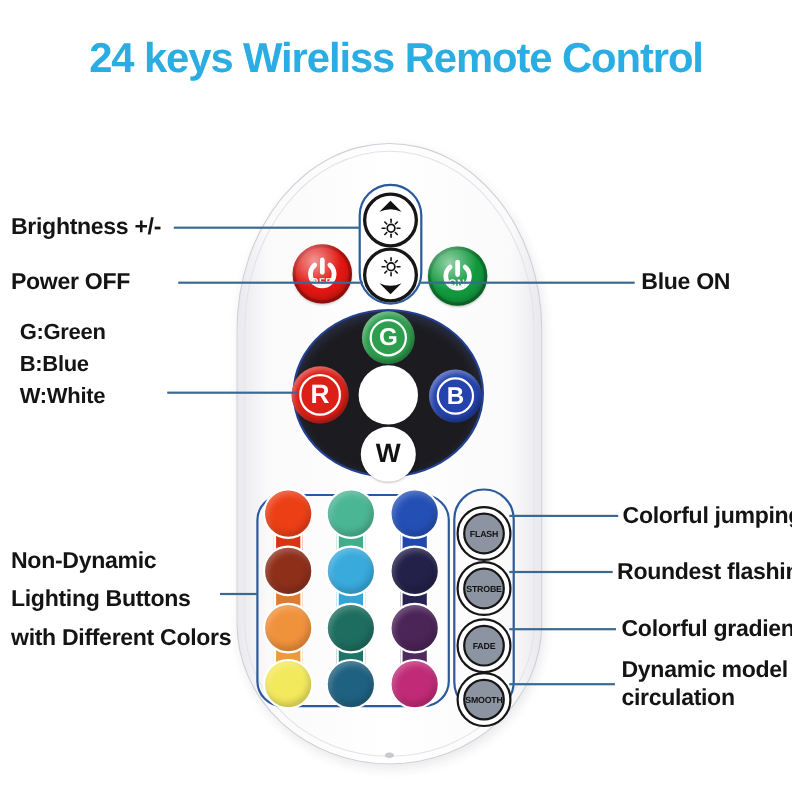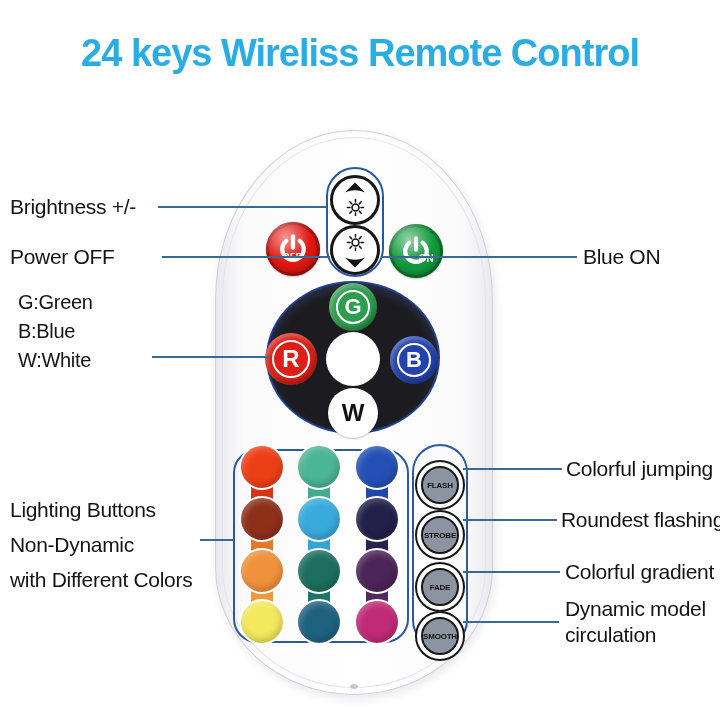--- a/index.html
+++ b/index.html
@@ -10,21 +10,21 @@
     font-family:"Liberation Sans", sans-serif;
     border-radius:15px;
   }
   
   .title {
     position:absolute; left:0; top:32px; width:720px;
     text-align:center; font-size:38px; font-weight:700; letter-spacing:-1px;
   }
   
   .lbl {
-    position:absolute; font-size:21px; font-weight:400; color:#141414;
+    position:absolute; font-size:21px; font-weight:700; color:#141414;
     letter-spacing:-0.3px; white-space:nowrap; line-height:1.2;
   }
   .lbl-block div { white-space:nowrap; }
   
   .ann-line { position:absolute; height:2px; z-index:2; }
   
   .remote {
     position:absolute; left:215px; top:130px; width:278px; height:565px;
     background:linear-gradient(90deg,#e9e9ee 0%,#fafafb 10%,#ffffff 50%,#fafafb 90%,#e9e9ee 100%);
     border:1px solid #cfd0d6;
@@ -56,21 +56,21 @@
   .power-btn { width:54px; height:54px; border-radius:50%;
     box-shadow:inset 0 0 0 3px rgba(0,0,0,0.18), inset -2px -4px 7px rgba(0,0,0,0.28), 0 1px 2px rgba(0,0,0,0.25);
     display:flex; align-items:center; justify-content:center; }
   .power-btn::before { content:""; position:absolute; inset:0; border-radius:50%;
     background:radial-gradient(circle at 36% 28%, rgba(255,255,255,0.55), rgba(255,255,255,0) 48%); }
   .btn-off { left:50px; top:91px; }
   .btn-on  { left:173px; top:93px; }
   .power-txt { position:absolute; left:50%; top:63%; transform:translate(-55%,-50%);
     color:#ffffff; font-size:9px; font-weight:700; letter-spacing:0.3px;
     text-shadow:0 0 2px rgba(120,0,0,0.4); }
-  .btn-on .power-txt { font-size:10px; text-shadow:0 0 2px rgba(0,80,0,0.4);margin-left:11px; }
+  .btn-on .power-txt { font-size:10px; text-shadow:0 0 2px rgba(0,80,0,0.4); }
   
   .pad-oval { left:50px; top:150px; width:174px; height:153px; border-radius:50%;
     background:#1c1c20; border:2px solid #23418f;
     box-shadow:inset 0 4px 10px rgba(90,110,200,0.25); }
   .pad-btn { border-radius:50%; display:flex; align-items:center; justify-content:center;
     color:#ffffff; font-weight:700; box-shadow:inset -2px -3px 5px rgba(0,0,0,0.3), inset 2px 3px 5px rgba(255,255,255,0.35); }
   .pad-ring { position:absolute; inset:7px; border:2.5px solid #ffffff; border-radius:50%; }
   .pad-g { left:113px; top:152px; width:48px; height:48px; font-size:22px; }
   .pad-r { left:49px;  top:202px; width:52px; height:52px; font-size:24px; }
   .pad-b { left:174px; top:205px; width:48px; height:48px; font-size:22px; }
@@ -100,22 +100,22 @@
   <div class="title" style="color: rgb(41, 173, 227);">24 keys Wireliss Remote Control</div>
 
   <div class="lbl" style="left:10px; top:194px;">Brightness +/-</div>
   <div class="lbl" style="left:10px; top:244px;">Power OFF</div>
   <div class="lbl lbl-block" style="left:18px; top:288px; font-size:20px; line-height:29px;">
     <div>G:Green</div>
     <div>B:Blue</div>
     <div>W:White</div>
   </div>
   <div class="lbl lbl-block" style="left:10px; top:492px; line-height:35px;">
+    <div>Non-Dynamic</div>
     <div>Lighting Buttons</div>
-    <div>Non-Dynamic</div>
     <div>with Different Colors</div>
   </div>
 
   <div class="lbl" style="left:583px; top:244px;">Blue ON</div>
   <div class="lbl" style="left:566px; top:456px;">Colorful jumping</div>
   <div class="lbl" style="left:561px; top:507px;">Roundest flashing</div>
   <div class="lbl" style="left:565px; top:559px;">Colorful gradient</div>
   <div class="lbl lbl-block" style="left:565px; top:596px; line-height:26px;">
     <div>Dynamic model</div>
     <div>circulation</div>

